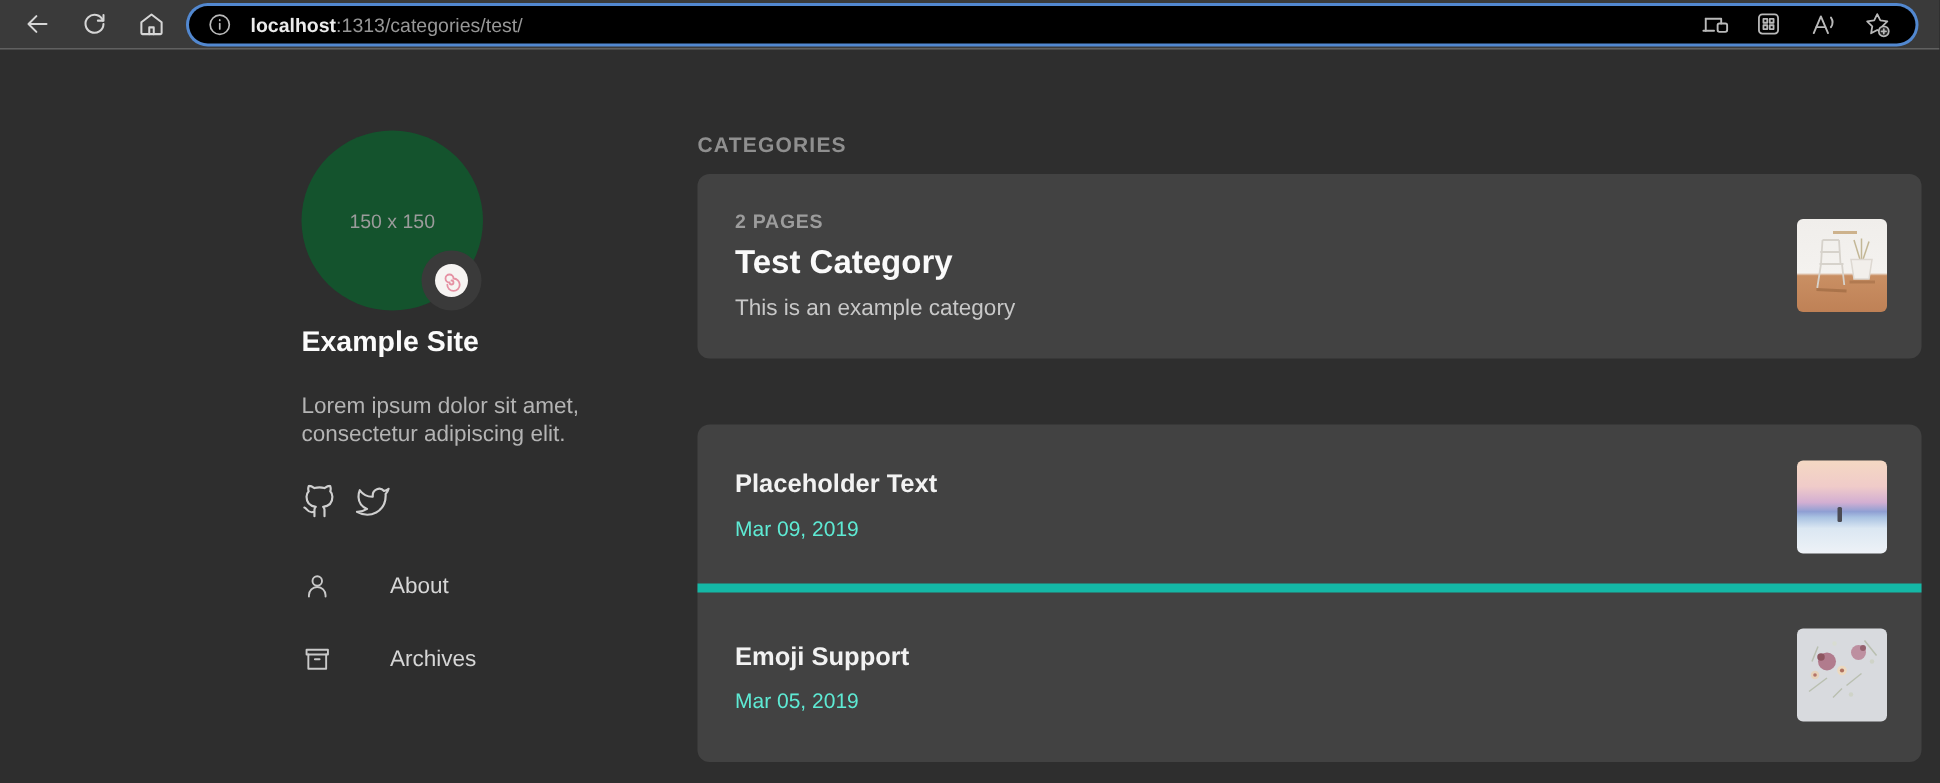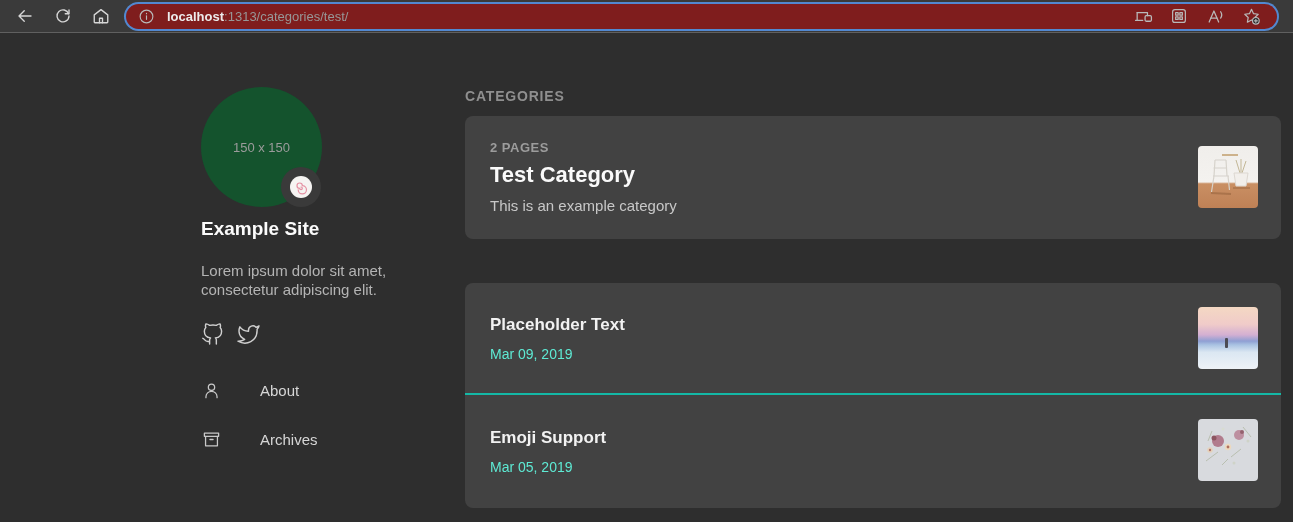--- a/index.html
+++ b/index.html
@@ -5,21 +5,21 @@
   * { margin:0; padding:0; box-sizing:border-box; }
   html,body { width:1293px; height:522px; overflow:hidden; }
   body { background:#2e2e2e; font-family:"Liberation Sans", sans-serif; position:relative; }
 
   
   .toolbar { position:absolute; left:0; top:0; width:1293px; height:33px;
              background:#3a3a3a; border-bottom:1px solid #606060;
              display:flex; align-items:center; }
   .tb-btn { width:38px; height:33px; display:flex; align-items:center; justify-content:center; cursor:pointer; }
   .tb-btn svg { stroke:#d6d6d6; }
-  .addressbar { flex:1; height:25px; margin:0 16px 0 6px; background:#7f1d1d;
+  .addressbar { flex:1; height:25px; margin:0 16px 0 6px; background:#000000;
                 border-radius:14px; box-shadow:0 0 0 2px #5288d0;
                 display:flex; align-items:center; padding:0 12px; }
   .addressbar svg { stroke:#b9b9b9; }
   .url { margin-left:12px; font-size:13px; white-space:nowrap; }
   .url .host { color:#ececec; font-weight:bold; }
   .url .path { color:#979797; }
   .ab-right { margin-left:auto; display:flex; align-items:center; gap:8px; }
   .ab-icon { width:28px; height:25px; display:flex; align-items:center; justify-content:center; cursor:pointer; }
 
   
@@ -47,21 +47,21 @@
   .main-heading { position:absolute; left:465px; top:88px; font-size:14px; font-weight:bold;
                   letter-spacing:0.8px; color:#8f8f8f; }
   .card { position:absolute; left:465px; width:816px; background:#424242; border-radius:8px; }
   .card-category { top:116px; height:123px; padding:24px 100px 0 25px; cursor:pointer; }
   .pages-count { font-size:13px; font-weight:bold; letter-spacing:0.5px; color:#9c9c9c; }
   .cat-title { margin-top:7px; font-size:22px; font-weight:bold; color:#fafafa; }
   .cat-desc { margin-top:9px; font-size:15px; color:#c8c8c8; }
   .card-list { top:283px; height:225px; }
   .post-item { position:relative; height:112px; padding:0 100px 0 25px;
                display:flex; flex-direction:column; justify-content:center; cursor:pointer; }
-  .post-item.divided { border-bottom:2px solid #14b8a6; }
+  .post-item.divided { border-bottom:6px solid #14b8a6; }
   .post-title { font-size:17px; font-weight:bold; color:#f2f2f2; }
   .post-date { margin-top:11px; font-size:14px; color:#5eead4; }
 
   .thumb { position:absolute; width:60px; height:62px; border-radius:4px; right:23px; overflow:hidden; }
   .thumb-cat { top:30px; }
   .thumb-post { top:24px; }
   .thumb1 { background:linear-gradient(180deg,#f0eeeb 0%,#f4f2ef 58%,#c98f63 61%,#bf8156 100%); }
   .thumb2 { background:linear-gradient(180deg,#f4d8c3 0%,#f0cbc9 28%,#d3afd2 45%,#8f9fd3 55%,#a9c2e2 61%,#dbe7f2 73%,#eef2f7 100%); }
   .thumb2 .figure { position:absolute; left:27px; top:31px; width:3px; height:10px; background:#4b4b54; border-radius:1px; }
   .thumb3 { background:#d8dade; }

